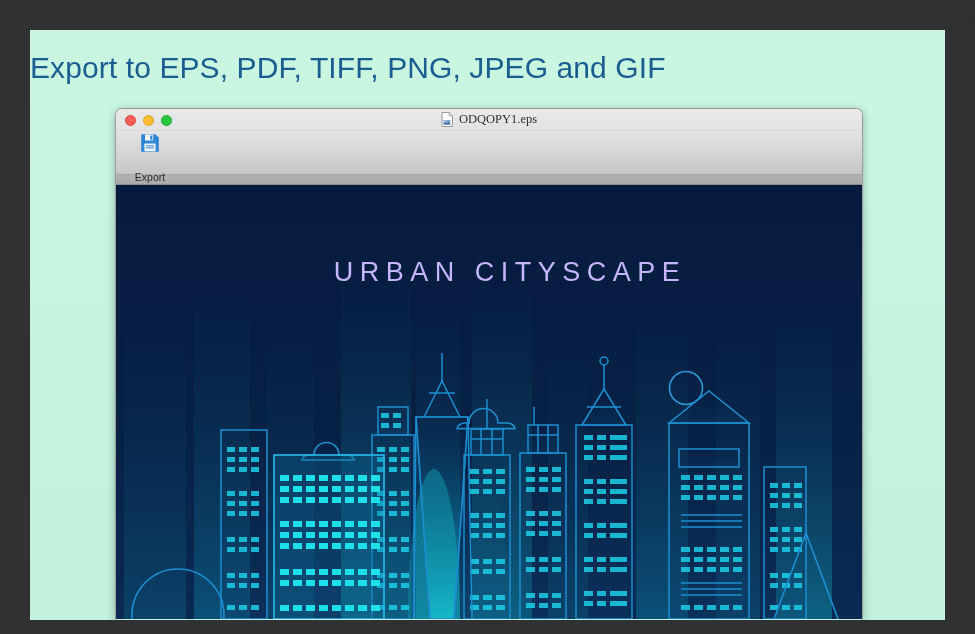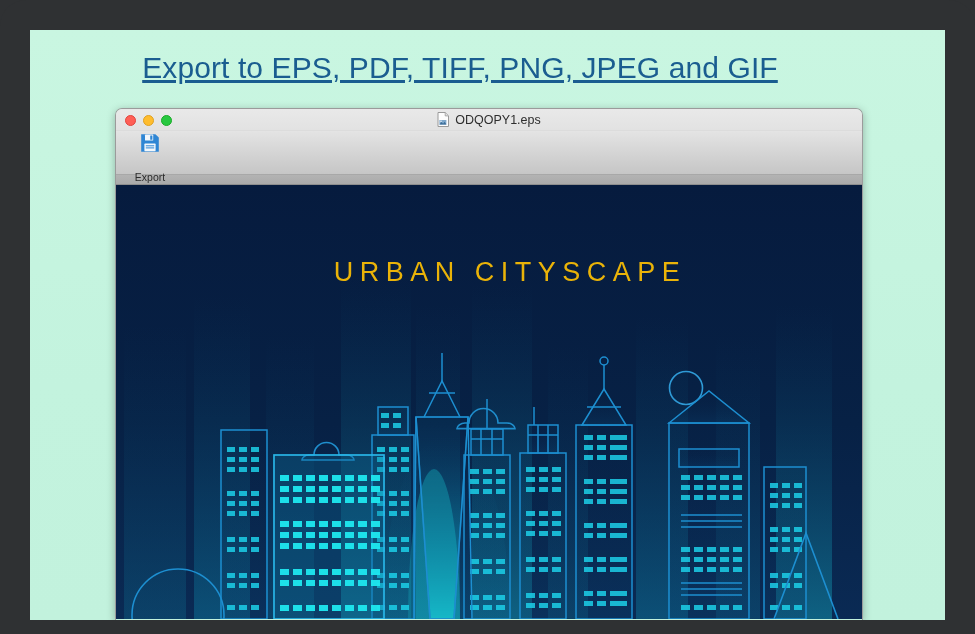--- a/index.html
+++ b/index.html
@@ -13,25 +13,24 @@
     background:#2f3133;
     border-radius:26px 26px 0 0;
   }
   #screen {
     position:absolute; left:30px; top:30px; width:915px; height:590px;
     background:linear-gradient(180deg,#c9f6e1 0%,#c3f3de 60%,#c2f2dd 100%);
     overflow:hidden;
   }
   #banner-title {
     position:absolute; left:0; top:21px; width:860px;
-    text-align:center;
+    text-align:left;
     font-size:30px; letter-spacing:0.1px;
     color:#1a5d90;
     white-space:nowrap;
-    text-decoration:underline;
   }
 
   
   #app-window {
     position:absolute; left:85px; top:78px; width:748px; height:512px;
     border-radius:7px 7px 0 0;
     overflow:hidden;
     box-shadow:0 2px 9px rgba(0,0,0,.28);
     border:1px solid #9b9b9b;
     border-bottom:none;
@@ -43,21 +42,21 @@
   }
   .lights { position:absolute; left:9px; top:6px; display:flex; gap:7px; }
   .light { width:11px; height:11px; border-radius:50%; }
   .l-red   { background:#ff5f57; border:.5px solid #e0443e; }
   .l-amber { background:#ffbd2e; border:.5px solid #dea123; }
   .l-green { background:#28c840; border:.5px solid #1aab29; }
 
   #title-center {
     position:absolute; left:0; right:0; top:3px;
     display:flex; align-items:center; justify-content:center; gap:6px;
-    font-size:12.5px; color:#2e2e2e;
+    font-size:12.5px; color:#2e2e2e;font-family:Liberation Serif, serif;
   }
   .doc-icon { width:12px; height:15px; position:relative; display:block; }
 
   #toolbar {
     height:44px;
     background:linear-gradient(180deg,#e4e4e4 0%,#cecece 72%,#c6c6c6 100%);
     border-bottom:1px solid #a8a8a8;
     position:relative;
   }
   #export-btn {
@@ -79,21 +78,21 @@
     position:relative;
     height:434px;
     background:#061b3e;
     overflow:hidden;
   }
   #canvas svg { display:block; position:absolute; left:0; top:0; }
   #art-title {
     position:absolute; left:0; top:72px; width:100%;
     text-align:center;
     font-size:27px; letter-spacing:6.5px;
-    color:#eab308;
+    color:#c4b5fd;
     font-weight:300;
     white-space:nowrap;
     pointer-events:none;
     padding-left:42px;
   }
 </style>
 </head>
 <body>
 
 <div id="device">

